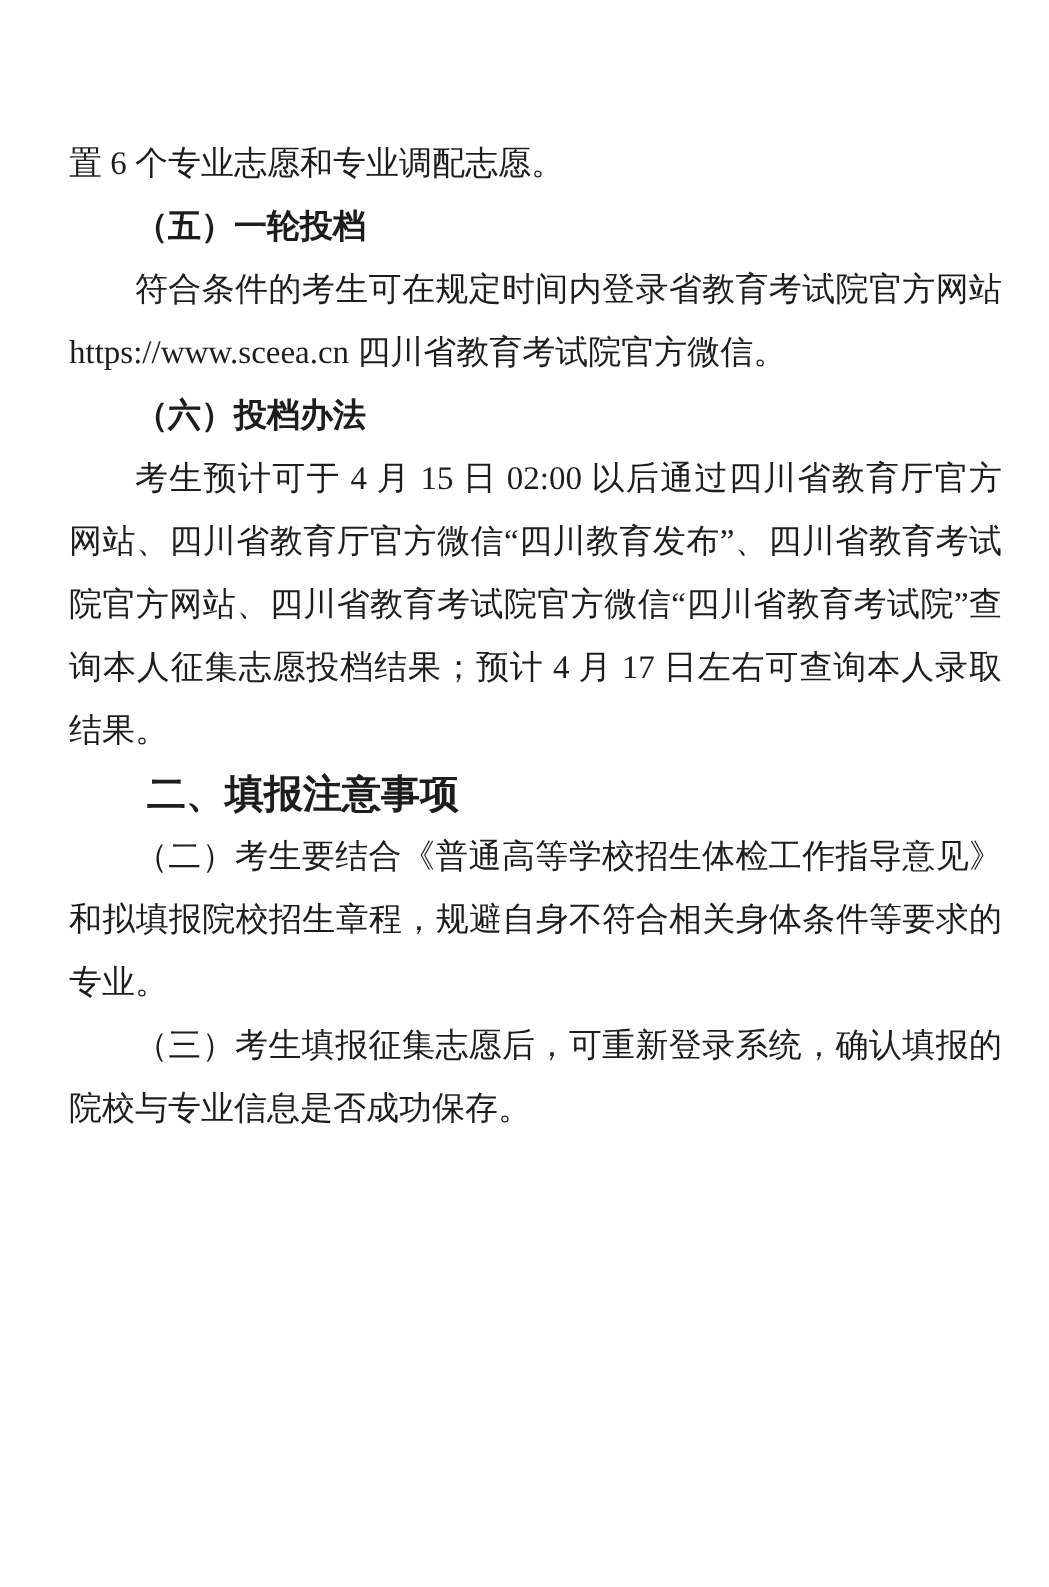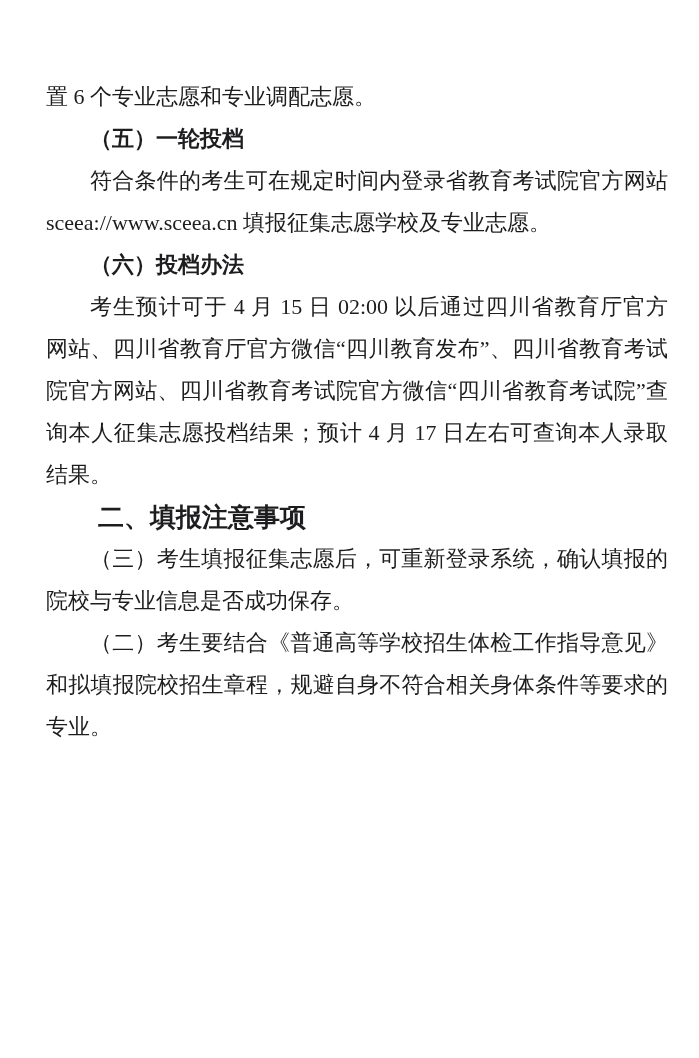--- a/index.html
+++ b/index.html
@@ -8,20 +8,21 @@
     background: #ffffff;
   }
   .page {
     position: relative;
     width: 699px;
     height: 772px;
     background: #ffffff;
     overflow: hidden;
     font-family: "Liberation Serif", "DejaVu Serif", serif;
     color: #1d1d1f;
+    margin-top: 12px;
   }
   .content {
     position: absolute;
     left: 46px;
     top: 76px;
     width: 622px;
   }
   .content p {
     margin: 0;
     font-size: 22px;
@@ -53,22 +54,22 @@
     font-family: "Liberation Serif", "DejaVu Serif", serif;
   }
 </style>
 </head>
 <body>
 
 <div class="page">
   <div class="content">
     <p class="body">置 6 个专业志愿和专业调配志愿。</p>
     <p class="indent h-kai">（五）一轮投档</p>
-    <p class="indent">符合条件的考生可在规定时间内登录省教育考试院官方网站 sceea://www.sceea.cn 填报征集志愿学校及专业志愿。</p>
+    <p class="indent">符合条件的考生可在规定时间内登录省教育考试院官方网站 https://www.sceea.cn 四川省教育考试院官方微信。</p>
     <p class="indent h-kai">（六）投档办法</p>
     <p class="indent">考生预计可于 4 月 15 日 02:00 以后通过四川省教育厅官方网站、四川省教育厅官方微信“四川教育发布”、四川省教育考试院官方网站、四川省教育考试院官方微信“四川省教育考试院”查询本人征集志愿投档结果；预计 4 月 17 日左右可查询本人录取结果。</p>
     <p class="indent h-hei">二、填报注意事项</p>
+    <p class="indent">（二）考生要结合《普通高等学校招生体检工作指导意见》和拟填报院校招生章程，规避自身不符合相关身体条件等要求的专业。</p>
     <p class="indent">（三）考生填报征集志愿后，可重新登录系统，确认填报的院校与专业信息是否成功保存。</p>
-    <p class="indent">（二）考生要结合《普通高等学校招生体检工作指导意见》和拟填报院校招生章程，规避自身不符合相关身体条件等要求的专业。</p>
   </div>
 
   <div class="page-number">— 2 —</div>
 </div>
 
 </body></html>

